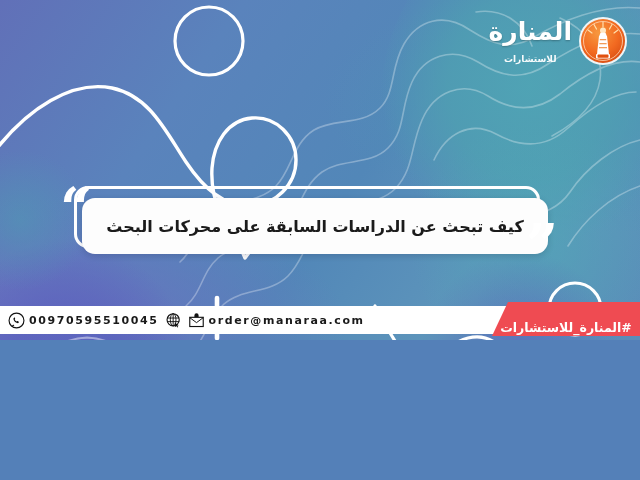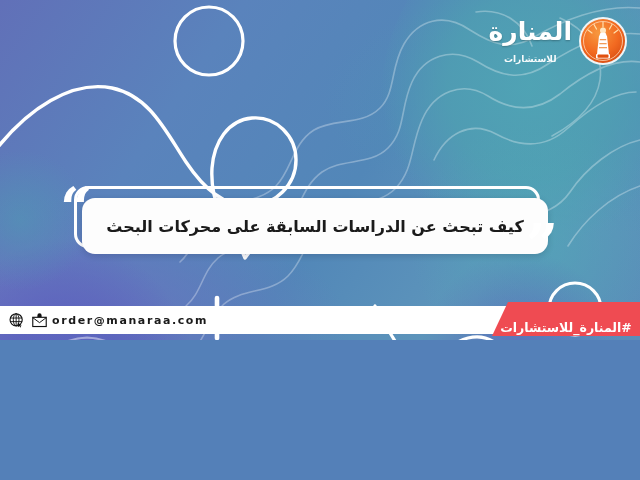--- a/index.html
+++ b/index.html
@@ -217,20 +217,28 @@
     <div class="quote-card">
       <div class="quote-text">كيف تبحث عن الدراسات السابقة على محركات البحث</div>
     </div>
     <div class="qmark close">”</div>
   </div>
 
   <div class="footer">
     <div class="footer-white"></div>
     <div class="footer-items">
 
+      <div class="fitem">
+        <svg class="ficon" viewBox="0 0 24 24">
+          <circle cx="12" cy="12" r="10.5" fill="none" stroke="#111" stroke-width="1.6"></circle>
+          <path d="M8.4 7.6c.5-.2 1 .1 1.2.6l.5 1.2c.1.3 0 .6-.2.8l-.5.5c.6 1.2 1.6 2.2 2.8 2.8l.5-.5c.2-.2.5-.3.8-.2l1.2.5c.5.2.8.7.6 1.2-.3.9-1.3 1.4-2.2 1.2-2.7-.6-4.8-2.7-5.4-5.4-.2-.9.3-1.9 1.2-2.2z" fill="#111"></path>
+          <path d="M4.5 20.5 L7.5 17.5 L9 19.5 Z" fill="#111"></path>
+        </svg>
+        <span class="ftxt">00970595510045</span>
+      </div>
 
       <div class="fitem">
         <svg class="ficon" viewBox="0 0 24 24">
           <circle cx="11.5" cy="11" r="8.6" fill="none" stroke="#111" stroke-width="1.6"></circle>
           <ellipse cx="11.5" cy="11" rx="4" ry="8.6" fill="none" stroke="#111" stroke-width="1.3"></ellipse>
           <path d="M3 8.5 H20 M3 13.6 H20 M11.5 2.4 V19.6" stroke="#111" stroke-width="1.3"></path>
           <path d="M14 15 L14 21.5 L16 19.6 L17.4 22 L18.6 21.3 L17.2 19 L19.6 18.6 Z" fill="#111"></path>
         </svg>
       </div>
 

